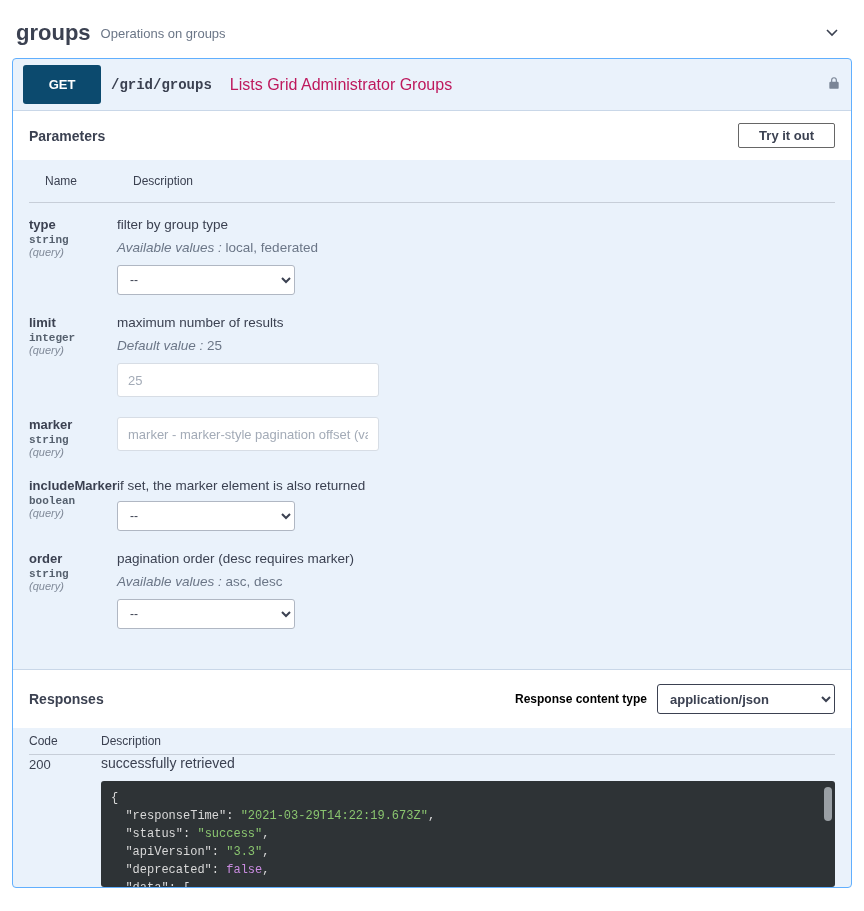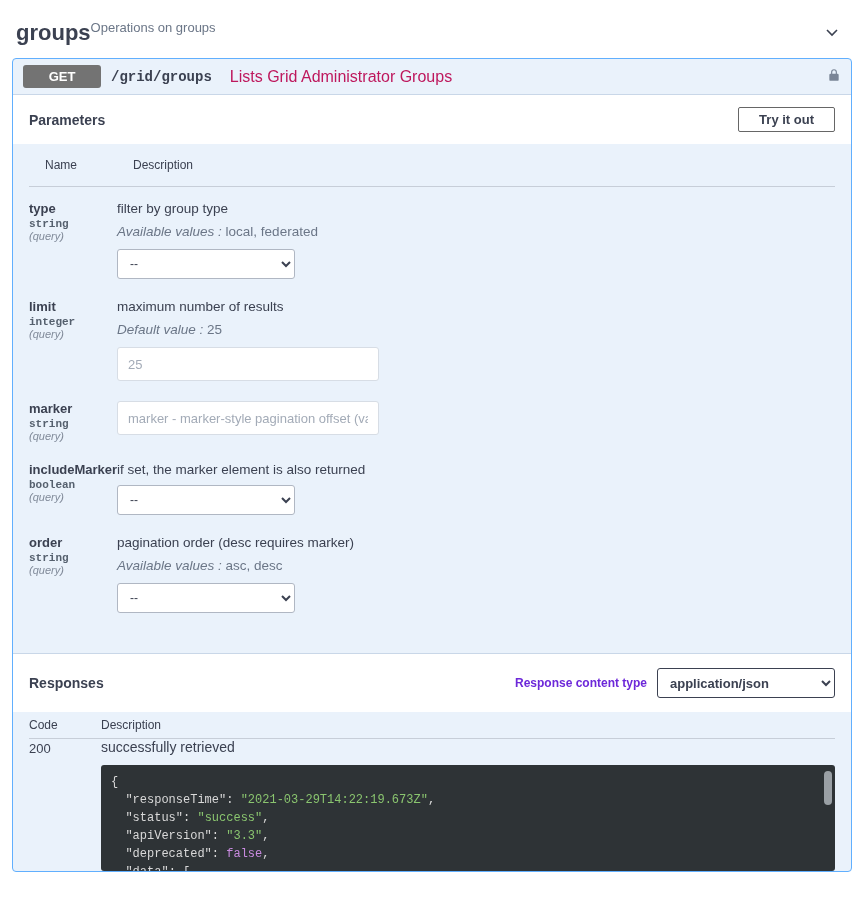--- a/index.html
+++ b/index.html
@@ -9,21 +9,21 @@
       color: #3b4151;
       padding: 12px;
       font-size: 14px;
     }
     .section-header {
       display: flex;
       align-items: baseline;
       justify-content: space-between;
       padding: 8px 4px 10px 4px;
     }
-    .section-header .left { display: flex; align-items: flex-start; }
+    .section-header .left { display: flex; align-items: center; gap: 10px; }
     .section-title {
       font-size: 22px;
       font-weight: 700;
       color: #3b4151;
     }
     .section-sub { font-size: 13px; color: #6b7687; }
     .chevron {
       color: #3b4151;
       font-size: 16px;
       padding: 4px 8px;
@@ -34,25 +34,25 @@
       border-radius: 4px;
       background: #eaf2fb;
     }
     .op-header {
       display: flex;
       align-items: center;
       padding: 6px 10px;
       gap: 10px;
     }
     .method-badge {
-      background: #737373;
+      background: #0c4a6e;
       color: #fff;
       font-weight: 700;
       font-size: 13px;
-      padding: 4px 0;
+      padding: 12px 0;
       width: 78px;
       text-align: center;
       border-radius: 3px;
     }
     .op-path { font-family: "Courier New", monospace; font-weight: 700; color: #3b4151; font-size: 14px; }
     .op-desc { color: #be185d; font-size: 16px; margin-left: 8px; }
     .lock-icon { margin-left: auto; color: #7a8596; font-size: 14px; }
     .panel {
       border-top: 1px solid #c9d7e8;
     }
@@ -122,21 +122,21 @@
     .responses-bar {
       background: #fff;
       border-top: 1px solid #c9d7e8;
       padding: 14px 16px;
       display: flex;
       align-items: center;
       justify-content: space-between;
     }
     .responses-bar .lbl2 { font-weight: 700; font-size: 14px; color: #3b4151; }
     .rct { display: flex; align-items: center; gap: 10px; }
-    .rct .t { font-size: 12px; color: #6d28d9; font-weight: 700; }
+    .rct .t { font-size: 12px; color: #000000; font-weight: 700; }
     .rct select {
       width: 178px;
       height: 30px;
       border: 1.5px solid #3b4151;
       border-radius: 3px;
       background: #fff;
       color: #3b4151;
       padding: 0 8px;
       font-weight: 700;
       font-size: 13px;

